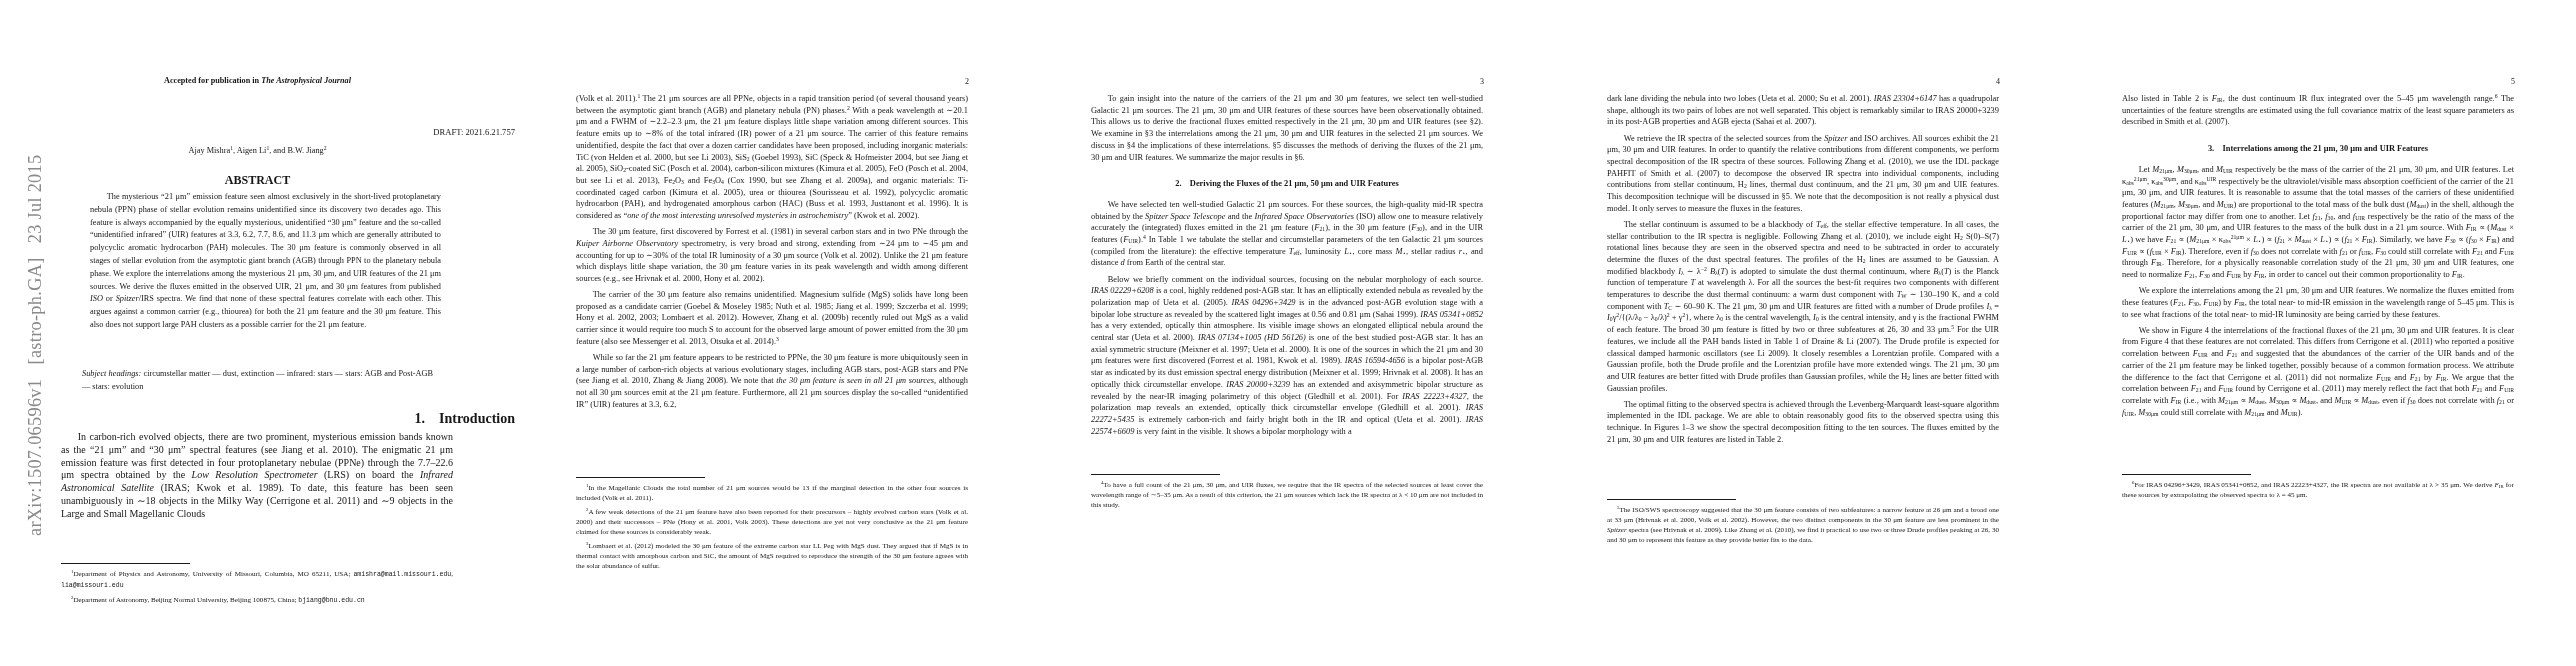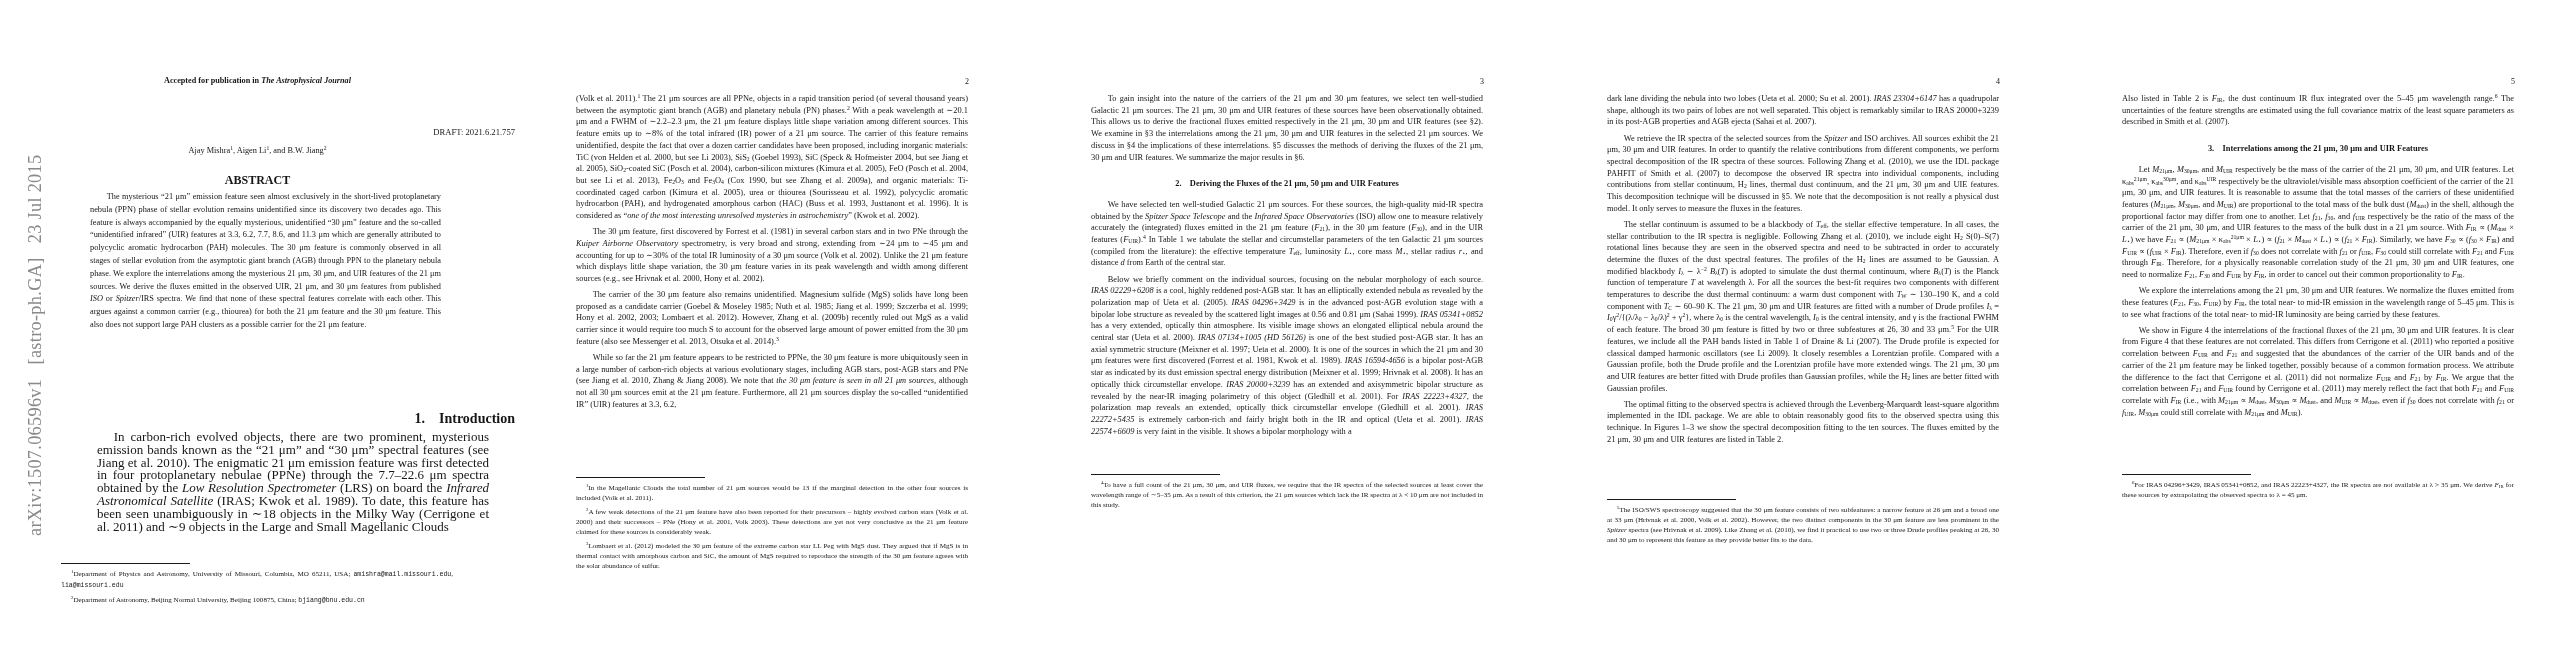--- a/index.html
+++ b/index.html
@@ -42,21 +42,21 @@
   .p1-authors{position:absolute;top:146px;left:0;width:100%;text-align:center;font-size:8.3px;}
   .p1-abs-heading{position:absolute;top:173px;left:0;width:100%;text-align:center;
                   font-weight:bold;font-size:12px;}
   .p1-abstract{position:absolute;top:191px;left:82px;width:351px;text-align:justify;
                font-size:8.3px;line-height:12.8px;text-indent:16.7px;margin-left:8px;}
   .p1-subject{position:absolute;top:368px;left:82px;width:351px;text-align:justify;
               font-size:8.3px;line-height:12.8px;}
   .p1-sec{position:absolute;top:411px;left:0;width:100%;text-align:right;
           font-weight:bold;font-size:14px;}
   .p1-intro{position:absolute;top:431px;left:61px;width:392px;text-align:justify;
-            font-size:13px;line-height:12.8px;text-indent:16.7px;margin-left:36px;}
+            font-size:10px;line-height:12.8px;text-indent:16.7px;}
 
   .footer-p1{bottom:57px;}
   .footer-p2{bottom:92px;}
   .footer-p3{bottom:153px;}
   .footer-p4{bottom:118px;}
   .footer-p5{bottom:163px;}
 
   sup,sub{font-size:68%;line-height:0;}
   sup{vertical-align:0.55em;}
   sub{vertical-align:-0.25em;}
@@ -74,20 +74,21 @@
 
 
     <div class="p1-draft">DRAFT: 2021.6.21.757</div>
 
     <div class="p1-authors">Ajay Mishra<sup>1</sup>, Aigen Li<sup>1</sup>, and B.W. Jiang<sup>2</sup></div>
 
     <div class="p1-abs-heading">ABSTRACT</div>
 
     <div class="p1-abstract">The mysterious “21 μm” emission feature seen almost exclusively in the short-lived protoplanetary nebula (PPN) phase of stellar evolution remains unidentified since its discovery two decades ago. This feature is always accompanied by the equally mysterious, unidentified “30 μm” feature and the so-called “unidentified infrared” (UIR) features at 3.3, 6.2, 7.7, 8.6, and 11.3 μm which are generally attributed to polycyclic aromatic hydrocarbon (PAH) molecules. The 30 μm feature is commonly observed in all stages of stellar evolution from the asymptotic giant branch (AGB) through PPN to the planetary nebula phase. We explore the interrelations among the mysterious 21 μm, 30 μm, and UIR features of the 21 μm sources. We derive the fluxes emitted in the observed UIR, 21 μm, and 30 μm features from published <i>ISO</i> or <i>Spitzer</i>/IRS spectra. We find that none of these spectral features correlate with each other. This argues against a common carrier (e.g., thiourea) for both the 21 μm feature and the 30 μm feature. This also does not support large PAH clusters as a possible carrier for the 21 μm feature.</div>
 
+    <div class="p1-subject"><i>Subject headings:</i> circumstellar matter — dust, extinction — infrared: stars — stars: AGB and Post-AGB — stars: evolution</div>
 
     <div class="p1-sec">1. Introduction</div>
 
     <div class="p1-intro">In carbon-rich evolved objects, there are two prominent, mysterious emission bands known as the “21 μm” and “30 μm” spectral features (see Jiang et al. 2010). The enigmatic 21 μm emission feature was first detected in four protoplanetary nebulae (PPNe) through the 7.7–22.6 μm spectra obtained by the <i>Low Resolution Spectrometer</i> (LRS) on board the <i>Infrared Astronomical Satellite</i> (IRAS; Kwok et al. 1989). To date, this feature has been seen unambiguously in ∼18 objects in the Milky Way (Cerrigone et al. 2011) and ∼9 objects in the Large and Small Magellanic Clouds</div>
 
     <div class="footer footer-p1">
       <div class="fnrule"></div>
       <div class="fn"><sup>1</sup>Department of Physics and Astronomy, University of Missouri, Columbia, MO 65211, USA; <span class="tt">amishra@mail.missouri.edu</span>, <span class="tt">lia@missouri.edu</span></div>
       <div class="fn"><sup>2</sup>Department of Astronomy, Beijing Normal University, Beijing 100875, China; <span class="tt">bjiang@bnu.edu.cn</span></div>
     </div>

